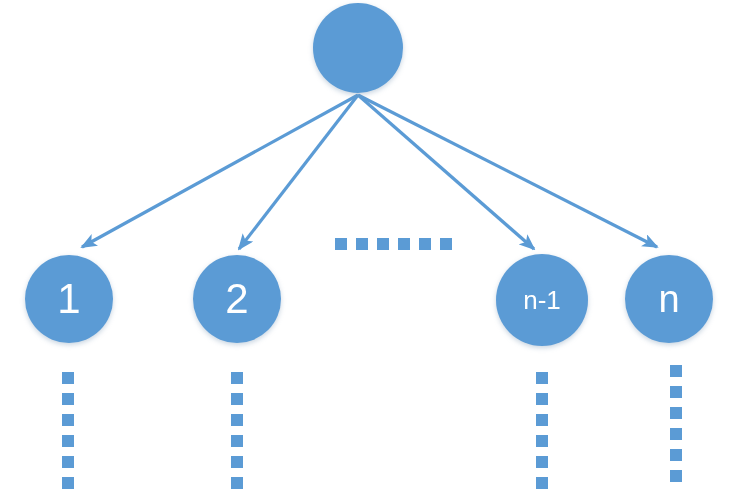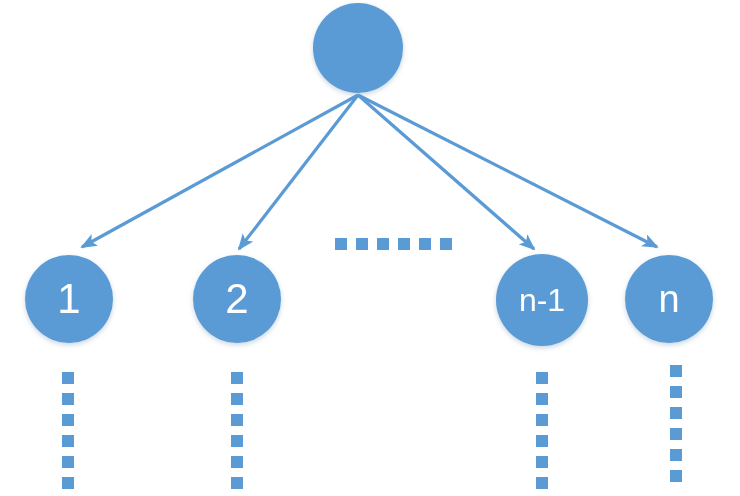--- a/index.html
+++ b/index.html
@@ -37,21 +37,21 @@
   .node-label {
     color: #FFFFFF;
     font-family: "Liberation Sans", sans-serif;
     font-weight: 400;
     line-height: 1;
     user-select: none;
     white-space: nowrap;
   }
   .label-lg { font-size: 42px; }
   .label-md { font-size: 38px; }
-  .label-sm { font-size: 32px; }
+  .label-sm { font-size: 26px; }
 
   .dot-col {
     position: absolute;
     display: flex;
     flex-direction: column;
     align-items: center;
   }
   .dot-row {
     position: absolute;
     display: flex;

